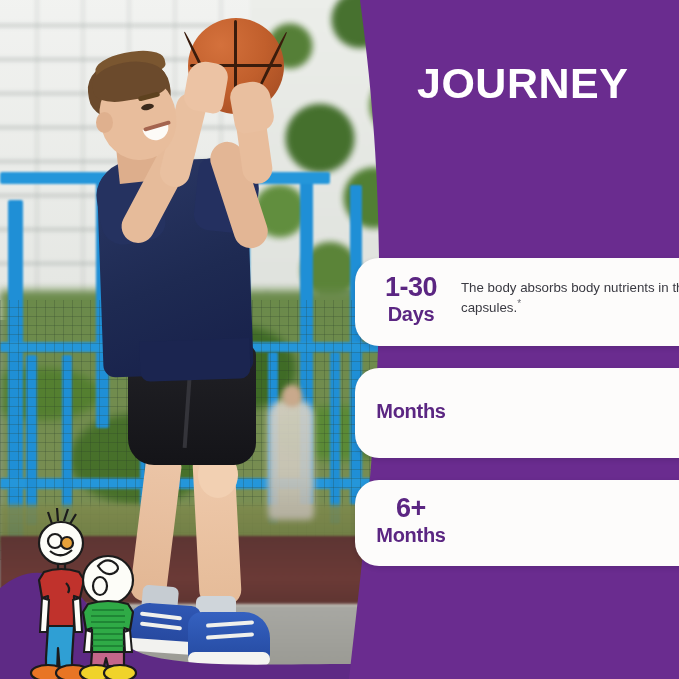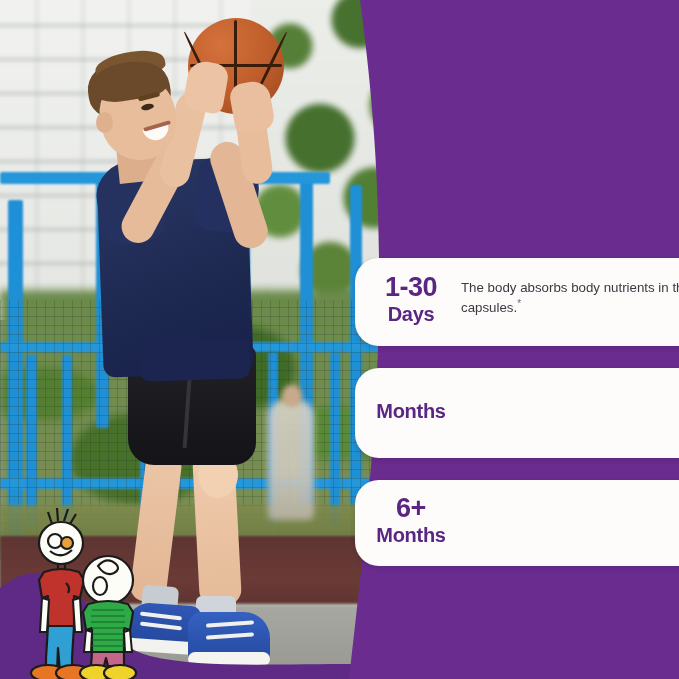--- a/index.html
+++ b/index.html
@@ -480,20 +480,21 @@
     </svg>
   </div>
 
   <svg class="panel" viewBox="0 0 679 679" preserveAspectRatio="none">
     <path d="M360,0 C372,90 380,180 379,300 C378,420 366,530 349,679 L679,679 L679,0 Z" fill="#6A2C8F"></path>
   </svg>
 
   <div class="content">
 
     <div class="headline">
+      <span>JOURNEY</span>
     </div>
 
     <div class="cards">
 
       <div class="card card-1">
         <div class="period">
           <span class="big">1-30</span>
           <span class="sub">Days</span>
         </div>
         <div class="desc">

